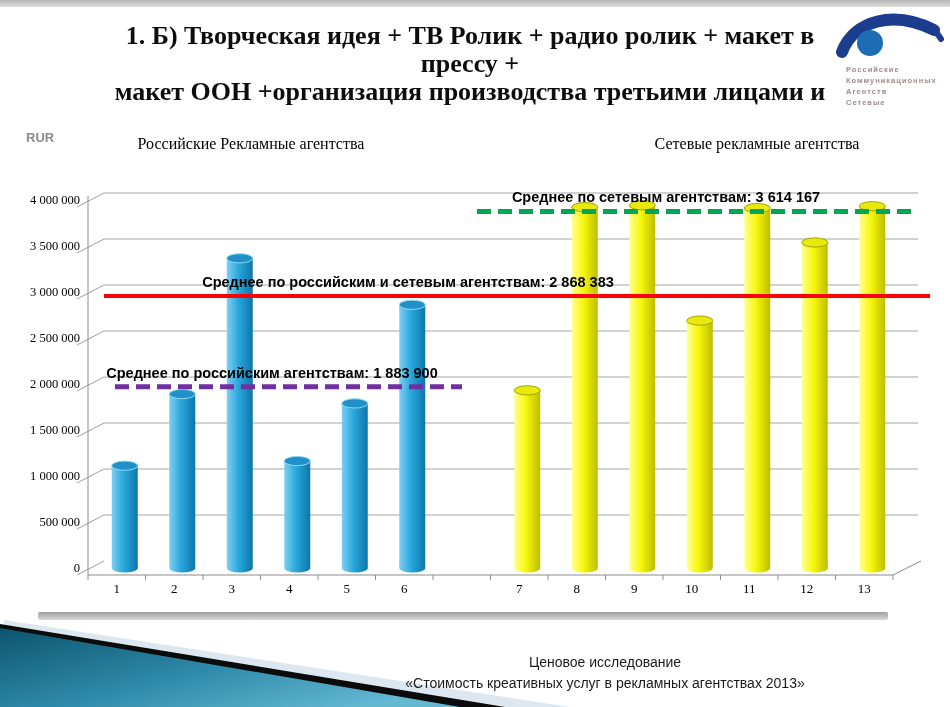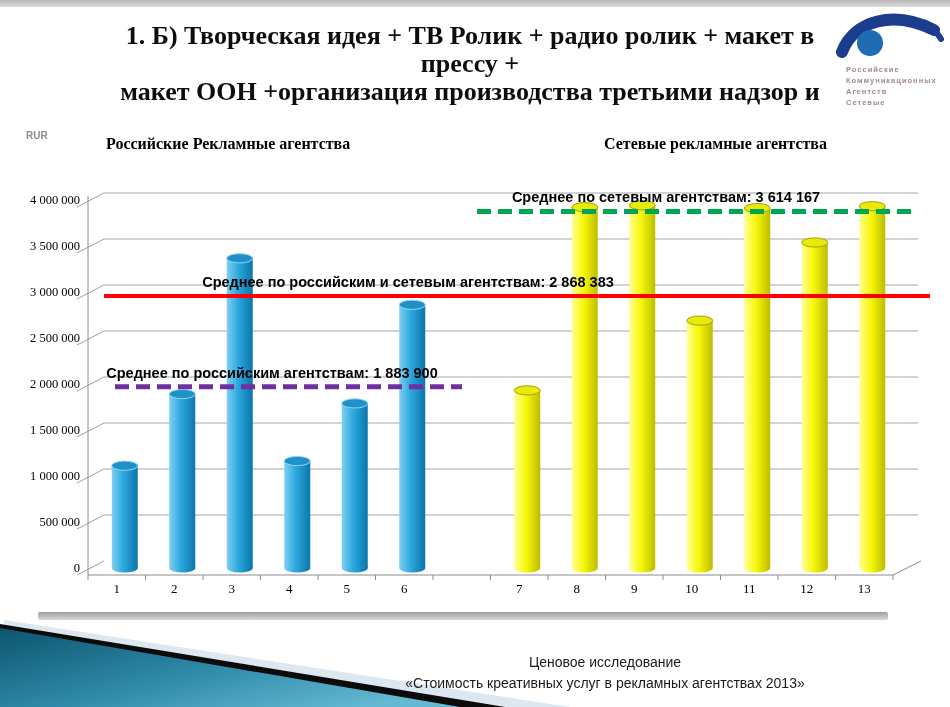--- a/index.html
+++ b/index.html
@@ -6,41 +6,41 @@
   #slide{position:relative;width:950px;height:707px;background:#fff;overflow:hidden;
          font-family:"Liberation Sans",sans-serif;}
   .top-strip{position:absolute;left:0;top:0;width:950px;height:7px;
              background:linear-gradient(#b7b7b7,#dcdcdc);}
   .title{position:absolute;left:95px;top:22px;width:750px;text-align:center;
          font-family:"Liberation Serif",serif;font-weight:bold;font-size:26px;
          line-height:28px;color:#0d0d0d;}
   .logo{position:absolute;left:836px;top:8px;width:112px;}
   .logo-text{margin-top:2px;padding-left:10px;font-size:7.5px;font-weight:bold;
              letter-spacing:1px;line-height:11px;color:#a18a8a;}
-  .rur{position:absolute;left:26px;top:130px;font-size:10px;font-weight:bold;color:#8c8c8c;}
+  .rur{position:absolute;left:26px;top:130px;font-size:13px;font-weight:bold;color:#8c8c8c;}
   .grp{position:absolute;top:135px;font-family:"Liberation Serif",serif;
-       font-weight:bold;font-size:16px;color:#000;text-align:left;}
+       font-weight:normal;font-size:16px;color:#000;text-align:center;}
   .grp-left{left:106px;width:290px;}
   .grp-right{left:604px;width:306px;}
   #chart{position:absolute;left:0;top:0;width:950px;height:707px;}
   .divider{position:absolute;left:38px;top:612px;width:850px;height:8px;border-radius:2px;
            background:linear-gradient(#9e9e9e,#d9d9d9);}
   .footer{position:absolute;left:255px;top:652px;width:700px;text-align:center;
           font-size:14px;line-height:21px;color:#1a1a1a;}
   .deco{position:absolute;left:0;top:610px;}
 </style>
 </head>
 <body>
 
 <div id="slide">
   <div class="top-strip"></div>
 
   <div class="title">
     <div>1. Б) Творческая идея + ТВ Ролик + радио ролик + макет в прессу +</div>
-    <div>макет ООН +организация производства третьими надзор и</div>
+    <div>макет ООН +организация производства третьими лицами и</div>
   </div>
 
   <div class="logo">
     <svg width="108" height="50" viewBox="0 0 108 50">
       <path d="M 6 44 C 18 12, 58 2, 98 22" fill="none" stroke="#1c3c8e" stroke-width="12" stroke-linecap="round"></path>
       <path d="M 76 12 C 90 14, 99 21, 105 31" fill="none" stroke="#1c3c8e" stroke-width="6" stroke-linecap="round"></path>
       <circle cx="34" cy="35" r="13" fill="#1d6cb4"></circle>
     </svg>
     <div class="logo-text">
       <div>Российские</div>

